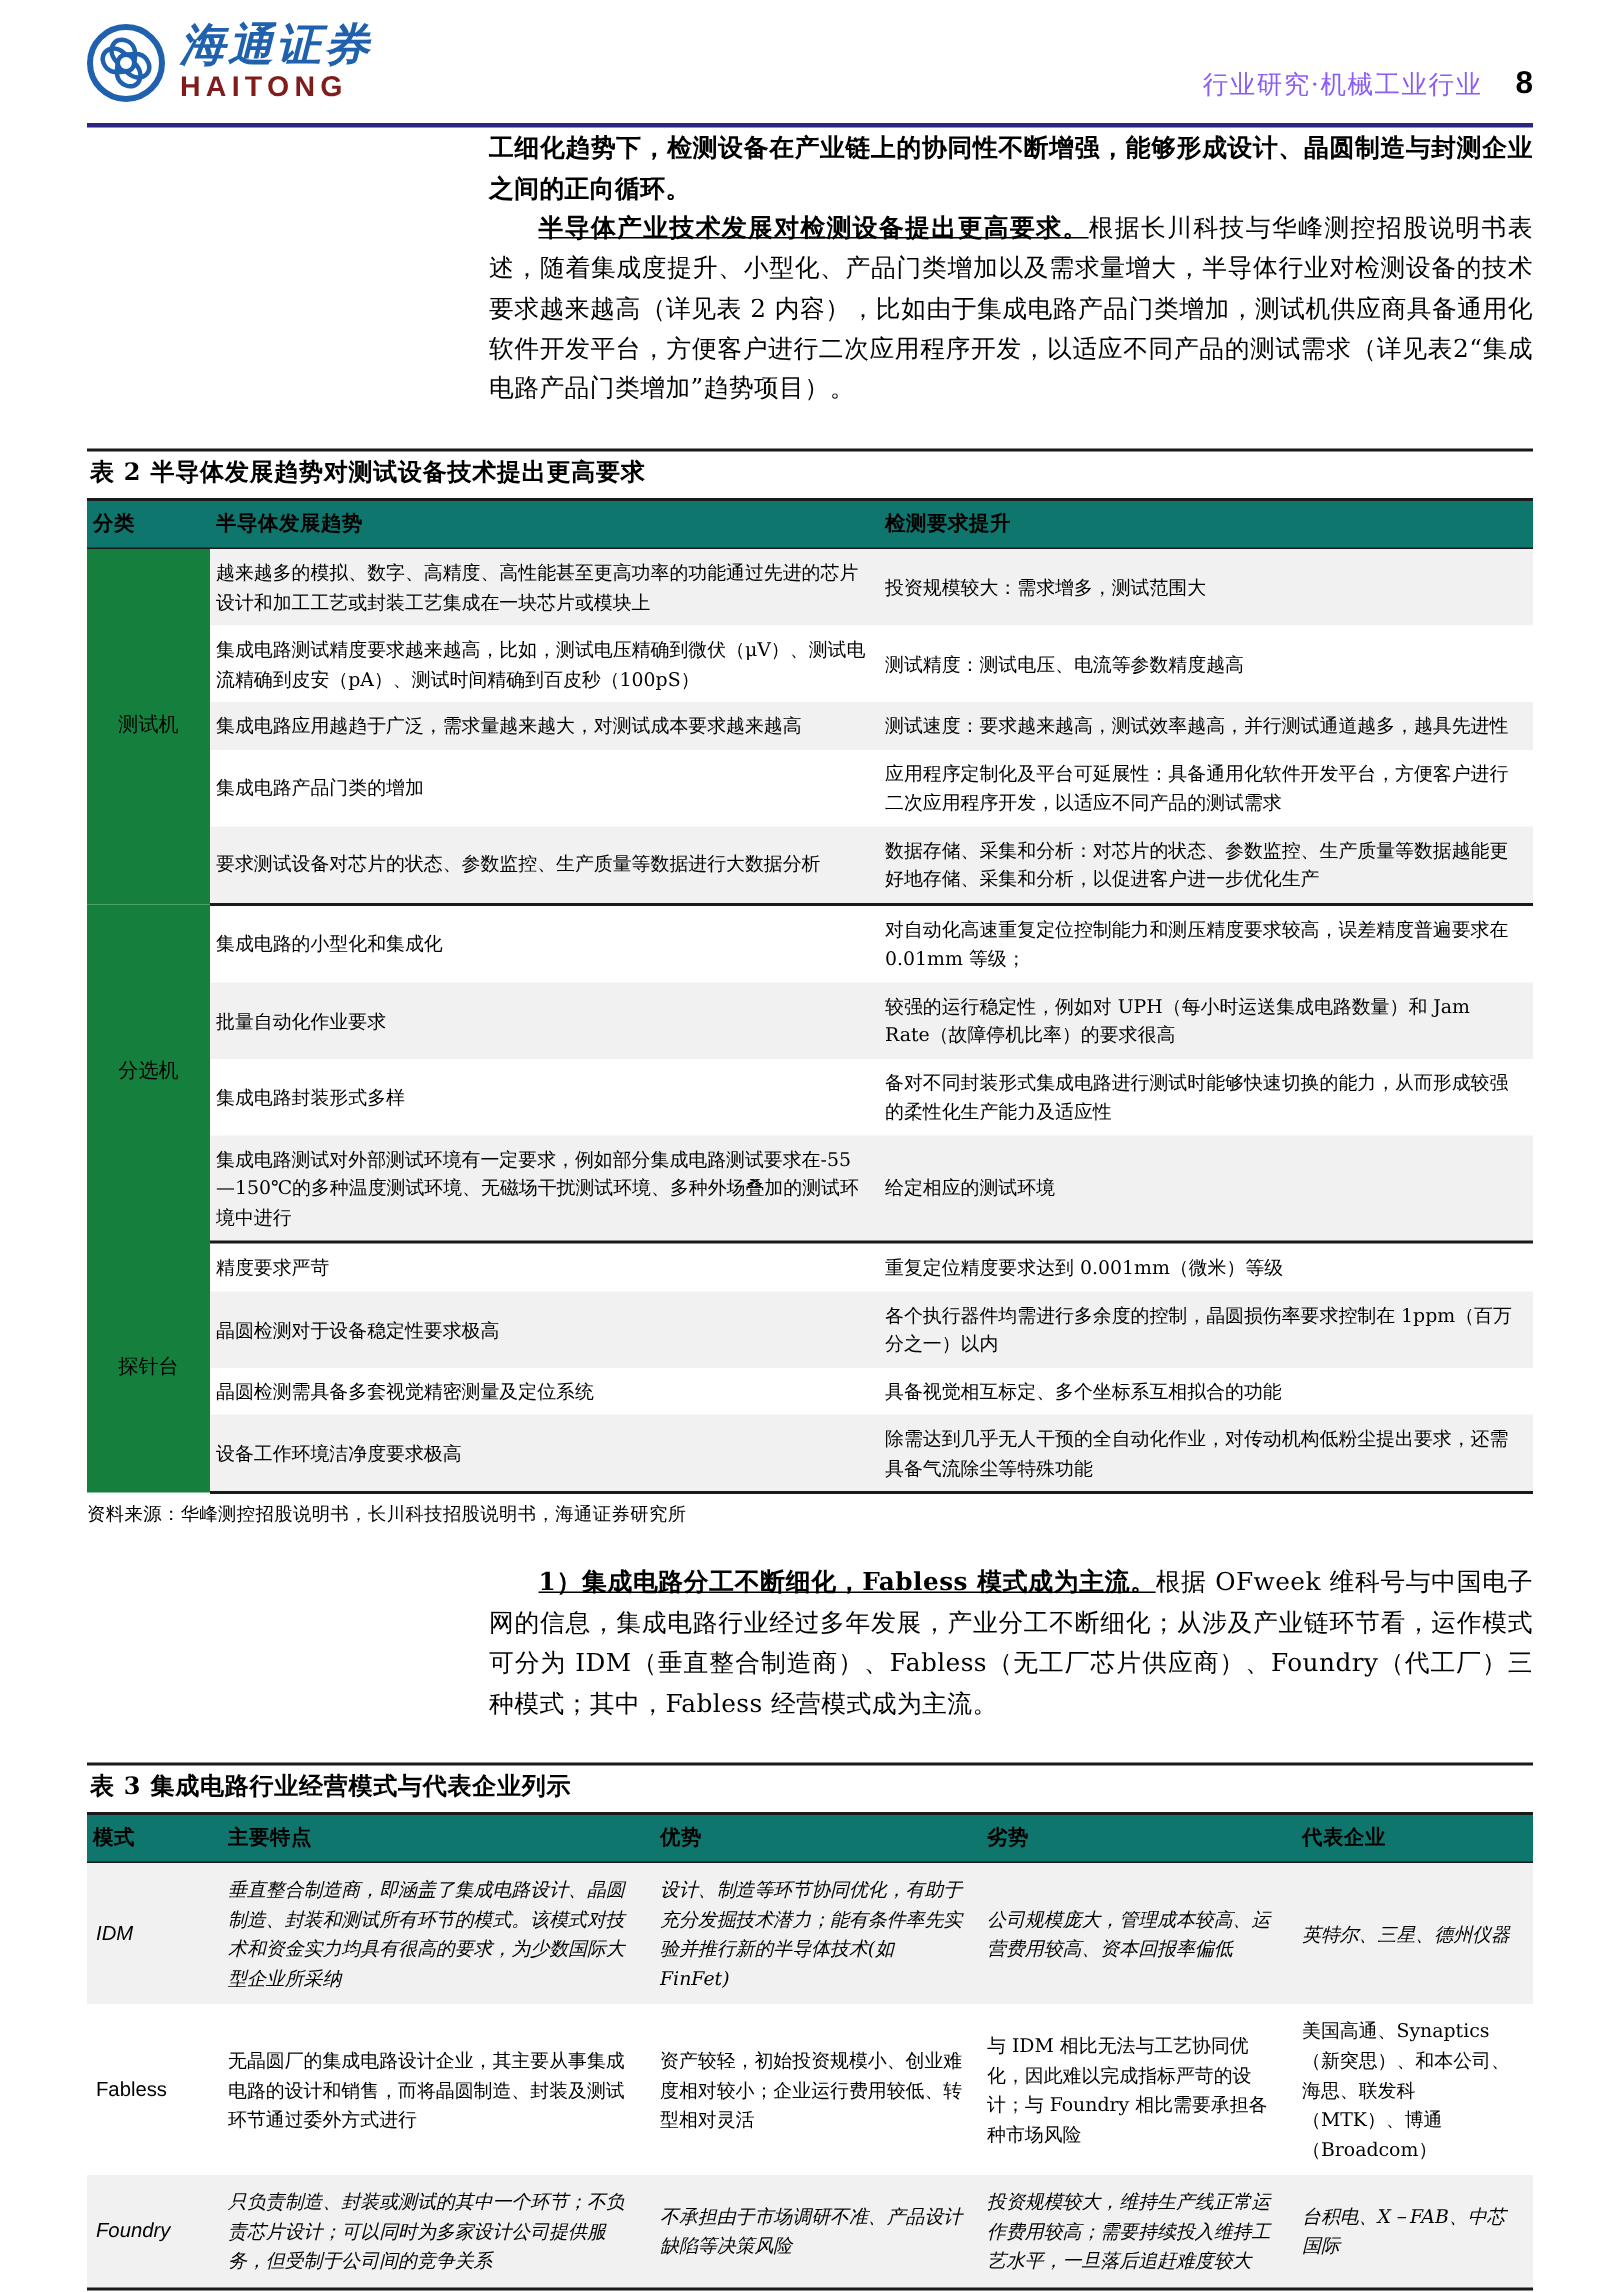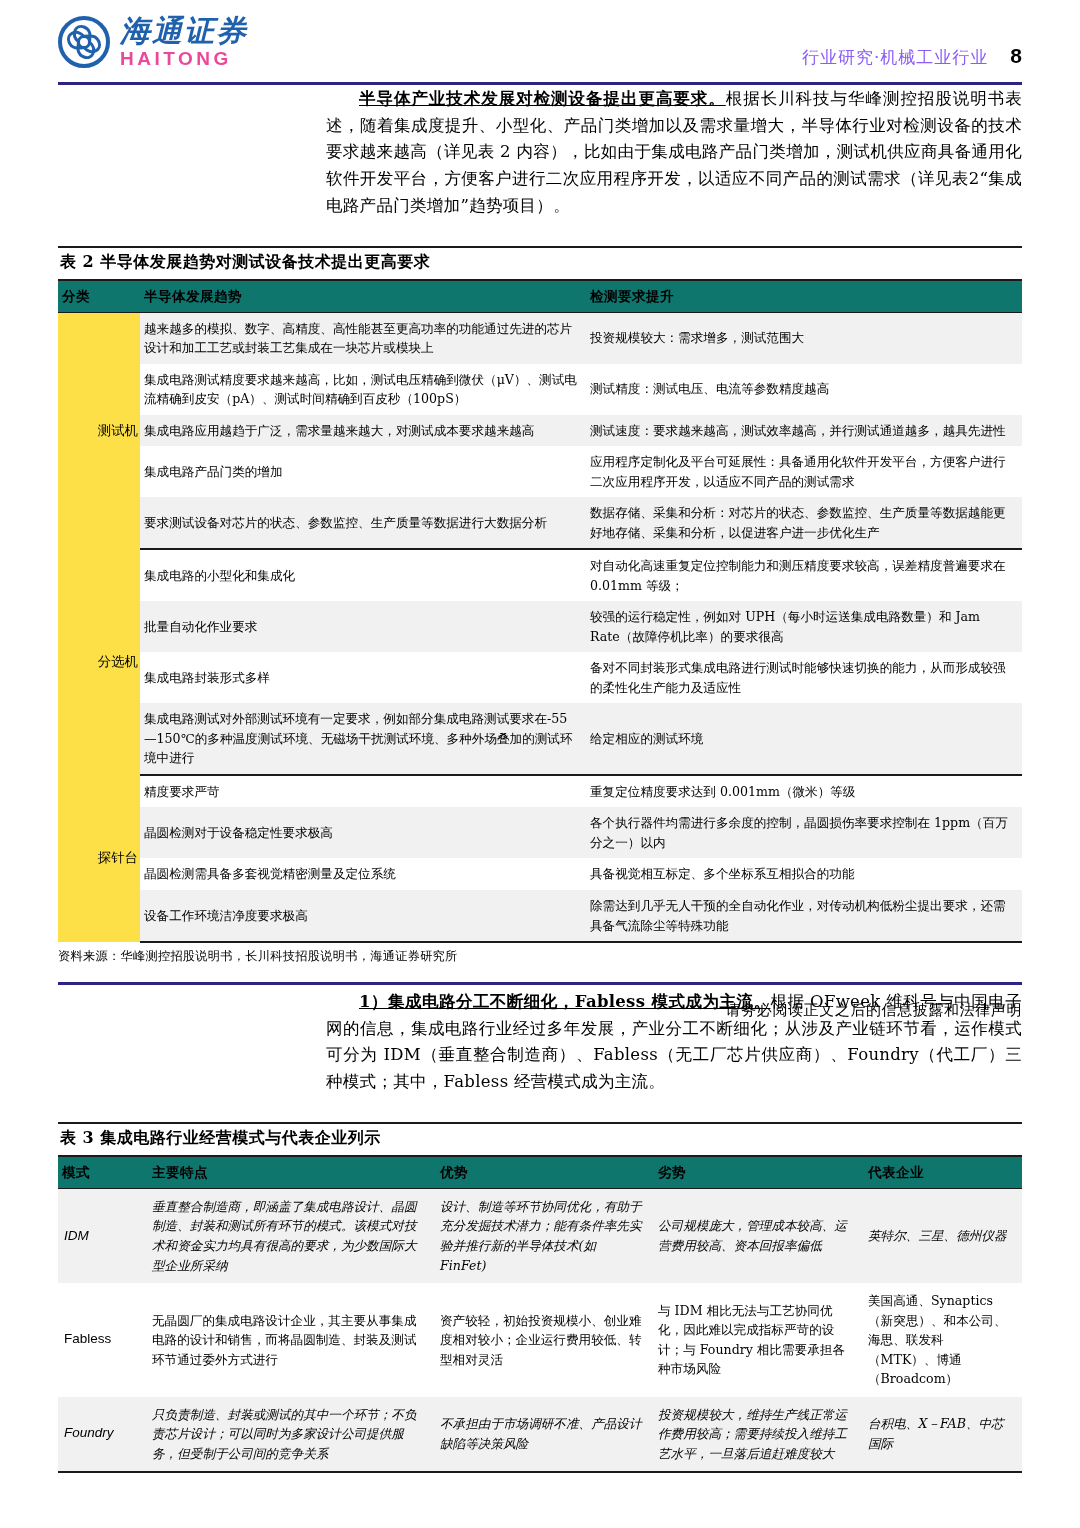--- a/index.html
+++ b/index.html
@@ -37,21 +37,21 @@
     font-size: 30px;
     font-weight: bold;
     color: #1f61ad;
     letter-spacing: 2px;
     font-style: italic;
   }
   .logo-en {
     font-family: "Liberation Sans", sans-serif;
     font-size: 19px;
     font-weight: bold;
-    color: #ec4899;
+    color: #7f1d1d;
     letter-spacing: 3.5px;
     margin-top: 3px;
   }
   .header-right {
     position: absolute;
     right: 58px;
     top: 44px;
     display: flex;
     align-items: baseline;
     gap: 22px;
@@ -123,22 +123,22 @@
     background: #0f766e;
     vertical-align: middle;
     letter-spacing: 0.4px;
   }
   table.rpt td {
     padding: 6px 9px 6px 4px;
     vertical-align: middle;
     border: none;
   }
   table.rpt td.cat {
-    text-align: right;
-    background: #fde047;
+    text-align: center;
+    background: #15803d;
     font-size: 13.4px;
     vertical-align: middle;
     padding: 6px 2px;
   }
   tr.shade td { background: #f1f1f1; }
   tr.plain td { background: #ffffff; }
   tr.groupend td { border-bottom: 2.2px solid #1a1a1a; }
   table.rpt tr.lastrow td { border-bottom: 2.2px solid #1a1a1a; }
   .src {
     font-family: "DejaVu Serif", "Liberation Serif", serif;
@@ -198,20 +198,21 @@
     <div class="header-right">
       <span class="header-title">行业研究·机械工业行业</span>
       <span class="page-num">8</span>
     </div>
     <div class="rule-top"></div>
   </div>
 
   <div class="content">
 
     <div class="indent-block">
+      <p class="body bold-lead">工细化趋势下，检测设备在产业链上的协同性不断增强，能够形成设计、晶圆制造与封测企业之间的正向循环。</p>
       <p class="body para para-indent"><span class="u">半导体产业技术发展对检测设备提出更高要求。</span><span>根据长川科技与华峰测控招股说明书表述，随着集成度提升、小型化、产品门类增加以及需求量增大，半导体行业对检测设备的技术要求越来越高（详见表 2 内容），比如由于集成电路产品门类增加，测试机供应商具备通用化软件开发平台，方便客户进行二次应用程序开发，以适应不同产品的测试需求（详见表2“集成电路产品门类增加”趋势项目）。</span></p>
     </div>
 
     <div class="table-block">
       <div class="table-caption">表 2 半导体发展趋势对测试设备技术提出更高要求</div>
       <table class="rpt t2">
         <colgroup>
             <col style="width:82px">
             <col style="width:446px">
             <col style="width:436px">
@@ -332,18 +333,14 @@
             <td>投资规模较大，维持生产线正常运作费用较高；需要持续投入维持工艺水平，一旦落后追赶难度较大</td>
             <td>台积电、X－FAB、中芯国际</td>
           </tr>
         </tbody>
       </table>
 
     </div>
 
   </div>
 
-  <div class="footer">
-    <div class="rule-bottom"></div>
-    <div class="footer-text">请务必阅读正文之后的信息披露和法律声明</div>
-  </div>
 
 </div>
 
 </body></html>

